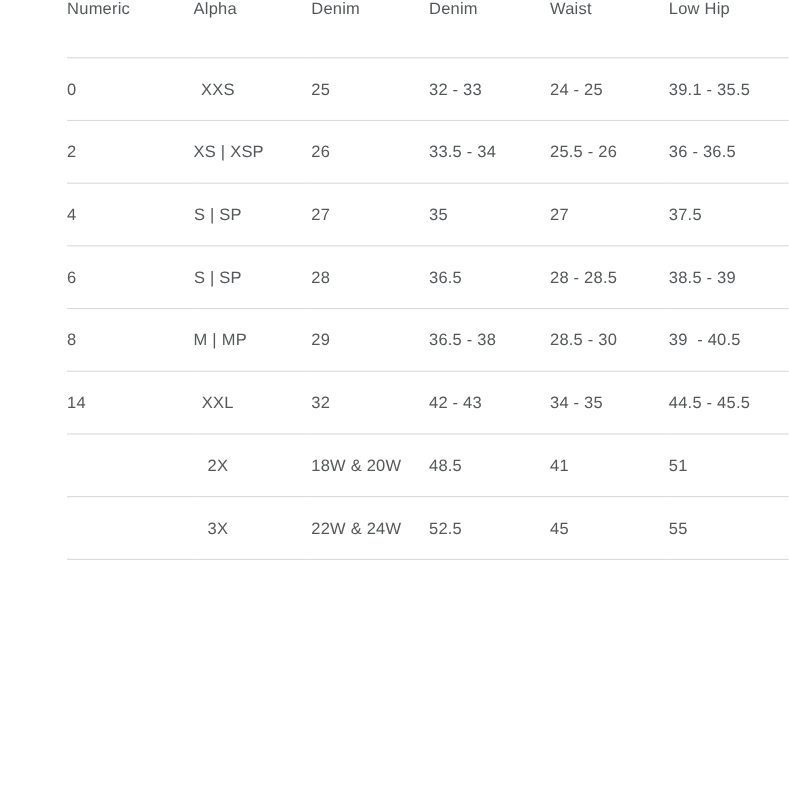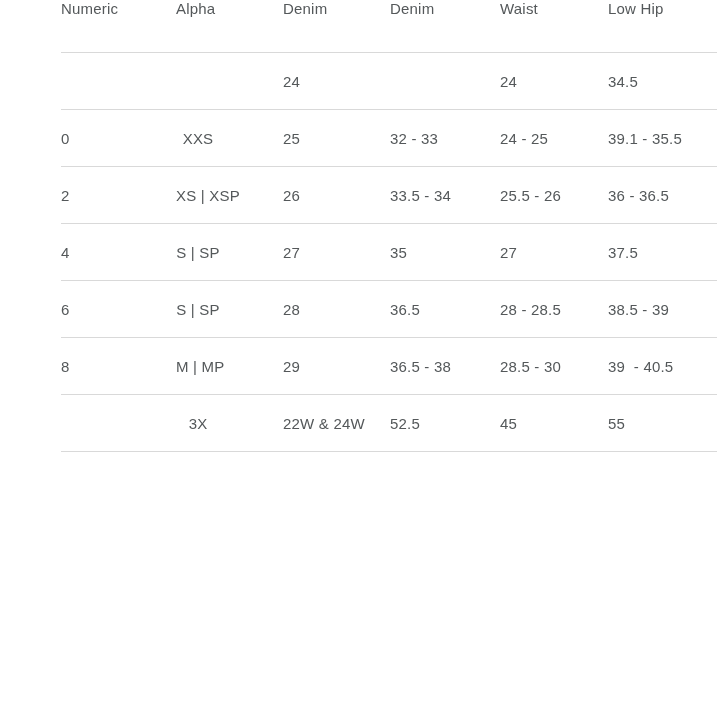--- a/index.html
+++ b/index.html
@@ -70,28 +70,20 @@
         <th>Numeric</th>
         <th>Alpha</th>
         <th>Denim</th>
         <th>Denim</th>
         <th>Waist</th>
         <th>Low Hip</th>
       </tr>
     </thead>
     <tbody>
       <tr>
-        <td></td>
-        <td><span class="alpha-box"></span></td>
-        <td>24</td>
-        <td></td>
-        <td>24</td>
-        <td>34.5</td>
-      </tr>
-      <tr>
         <td>0</td>
         <td><span class="alpha-box">XXS</span></td>
         <td>25</td>
         <td>32 - 33</td>
         <td>24 - 25</td>
         <td>39.1 - 35.5</td>
       </tr>
       <tr>
         <td>2</td>
         <td><span class="alpha-box">XS | XSP</span></td>
@@ -118,20 +110,36 @@
       </tr>
       <tr>
         <td>8</td>
         <td><span class="alpha-box">M | MP</span></td>
         <td>29</td>
         <td>36.5 - 38</td>
         <td>28.5 - 30</td>
         <td>39  - 40.5</td>
       </tr>
       <tr>
+        <td>14</td>
+        <td><span class="alpha-box">XXL</span></td>
+        <td>32</td>
+        <td>42 - 43</td>
+        <td>34 - 35</td>
+        <td>44.5 - 45.5</td>
+      </tr>
+      <tr>
+        <td></td>
+        <td><span class="alpha-box">2X</span></td>
+        <td>18W &amp; 20W</td>
+        <td>48.5</td>
+        <td>41</td>
+        <td>51</td>
+      </tr>
+      <tr>
         <td></td>
         <td><span class="alpha-box">3X</span></td>
         <td>22W &amp; 24W</td>
         <td>52.5</td>
         <td>45</td>
         <td>55</td>
       </tr>
     </tbody>
   </table>
 </div>

